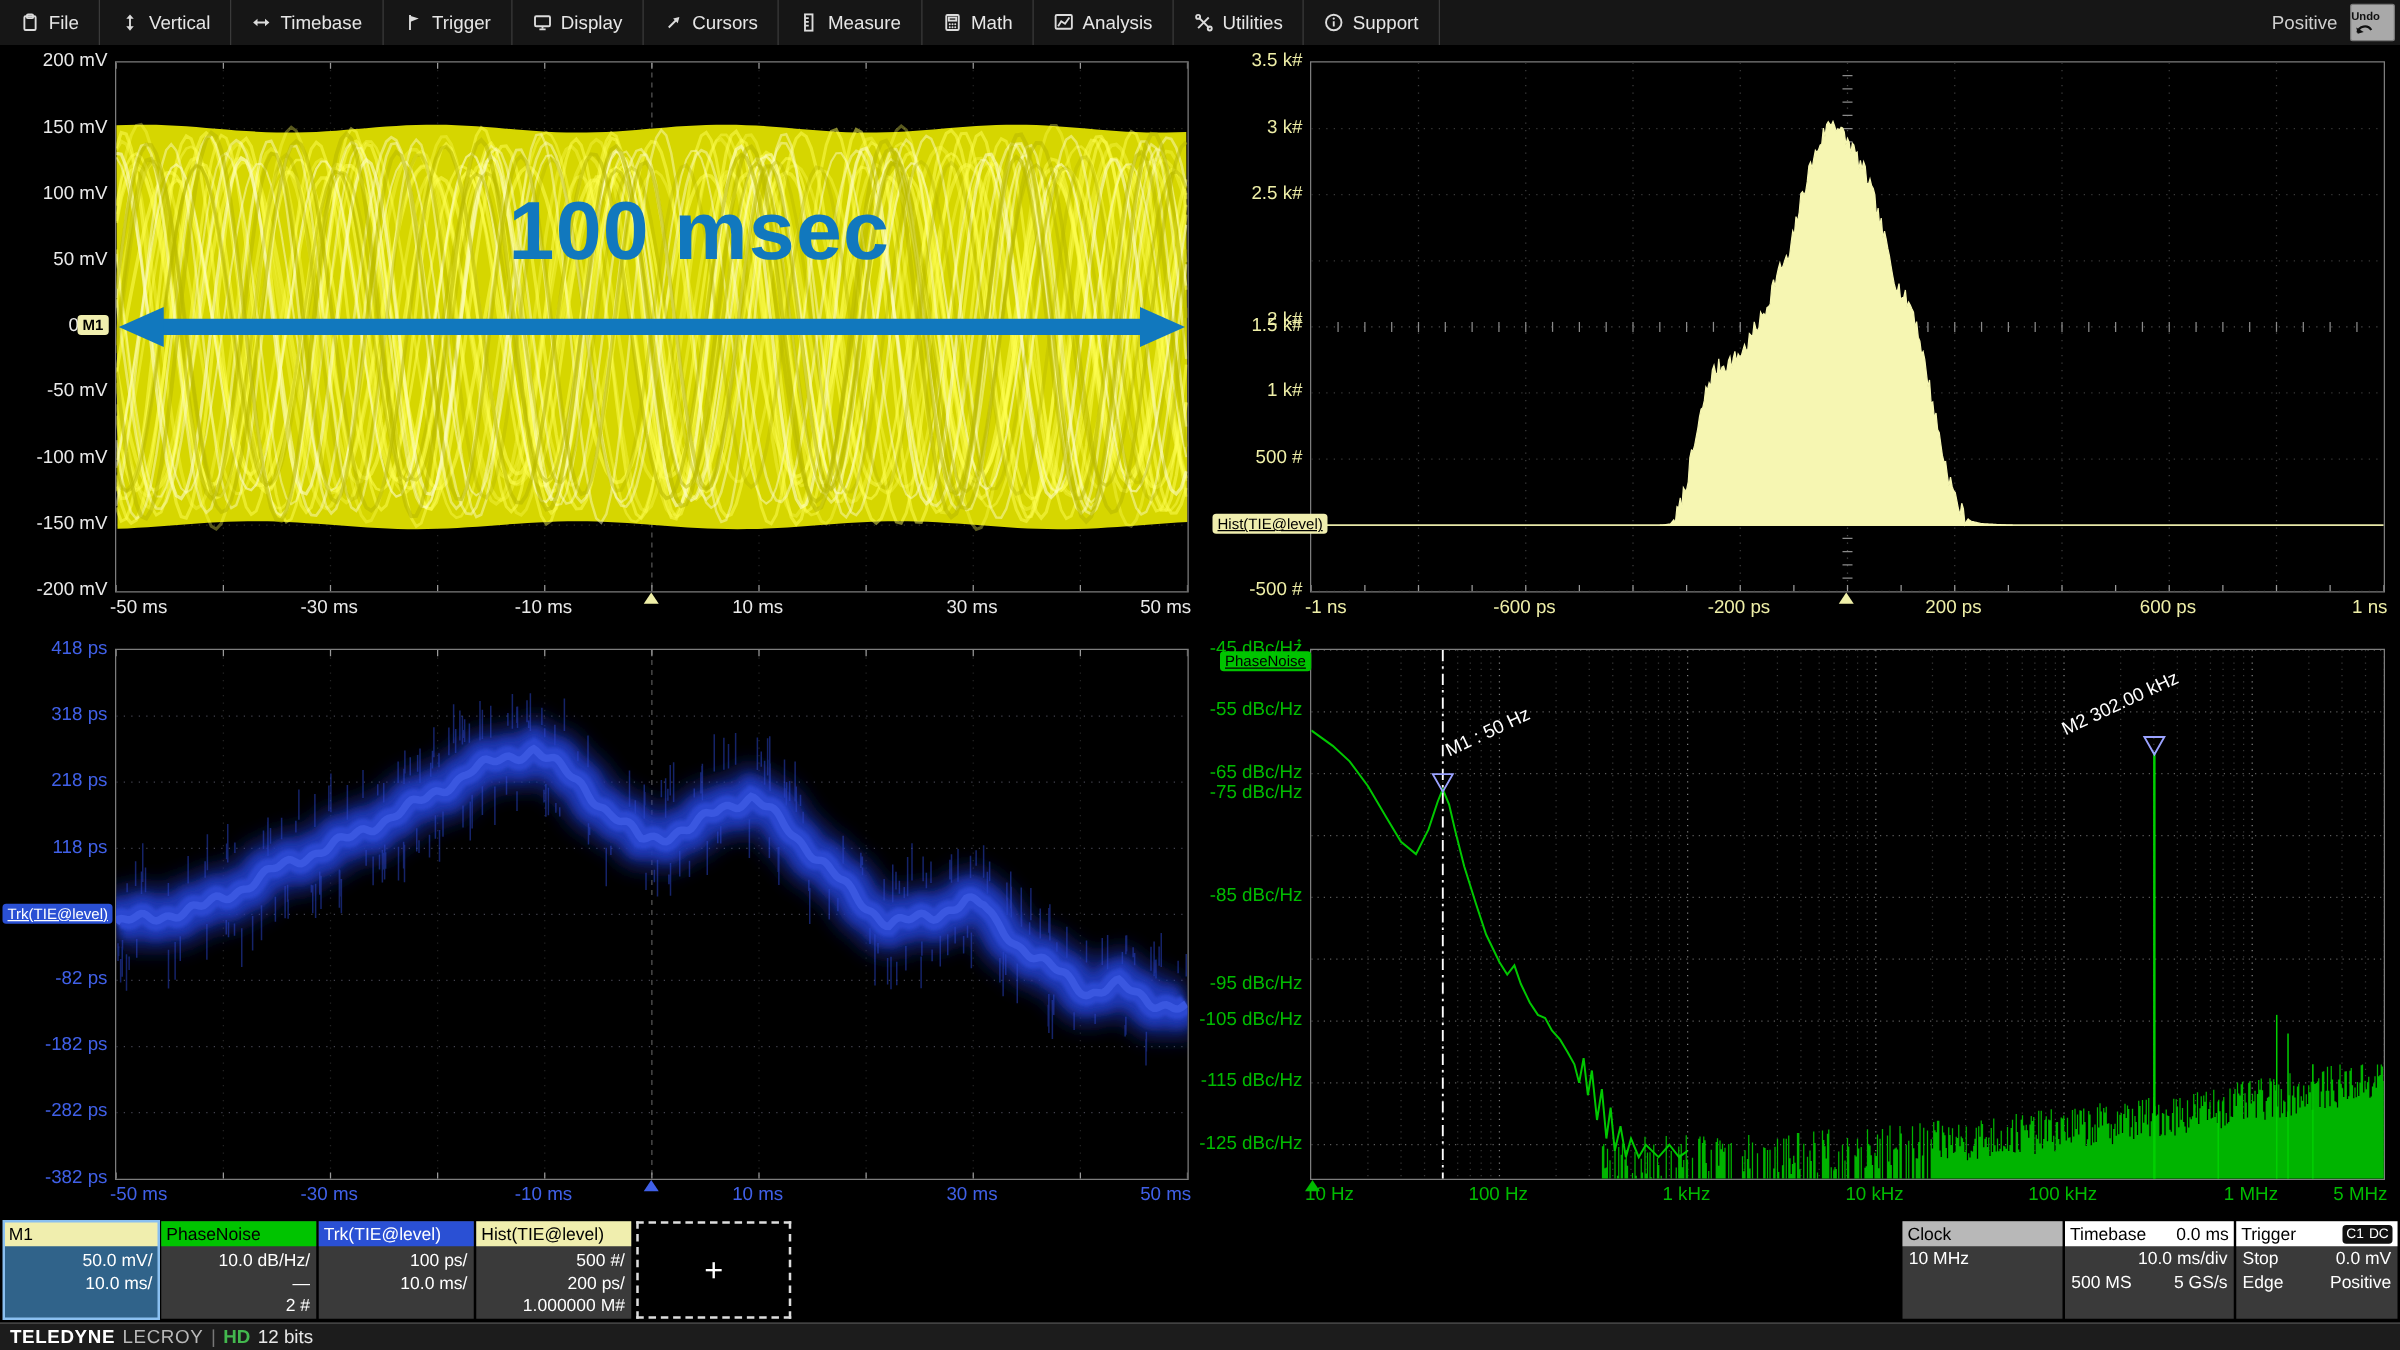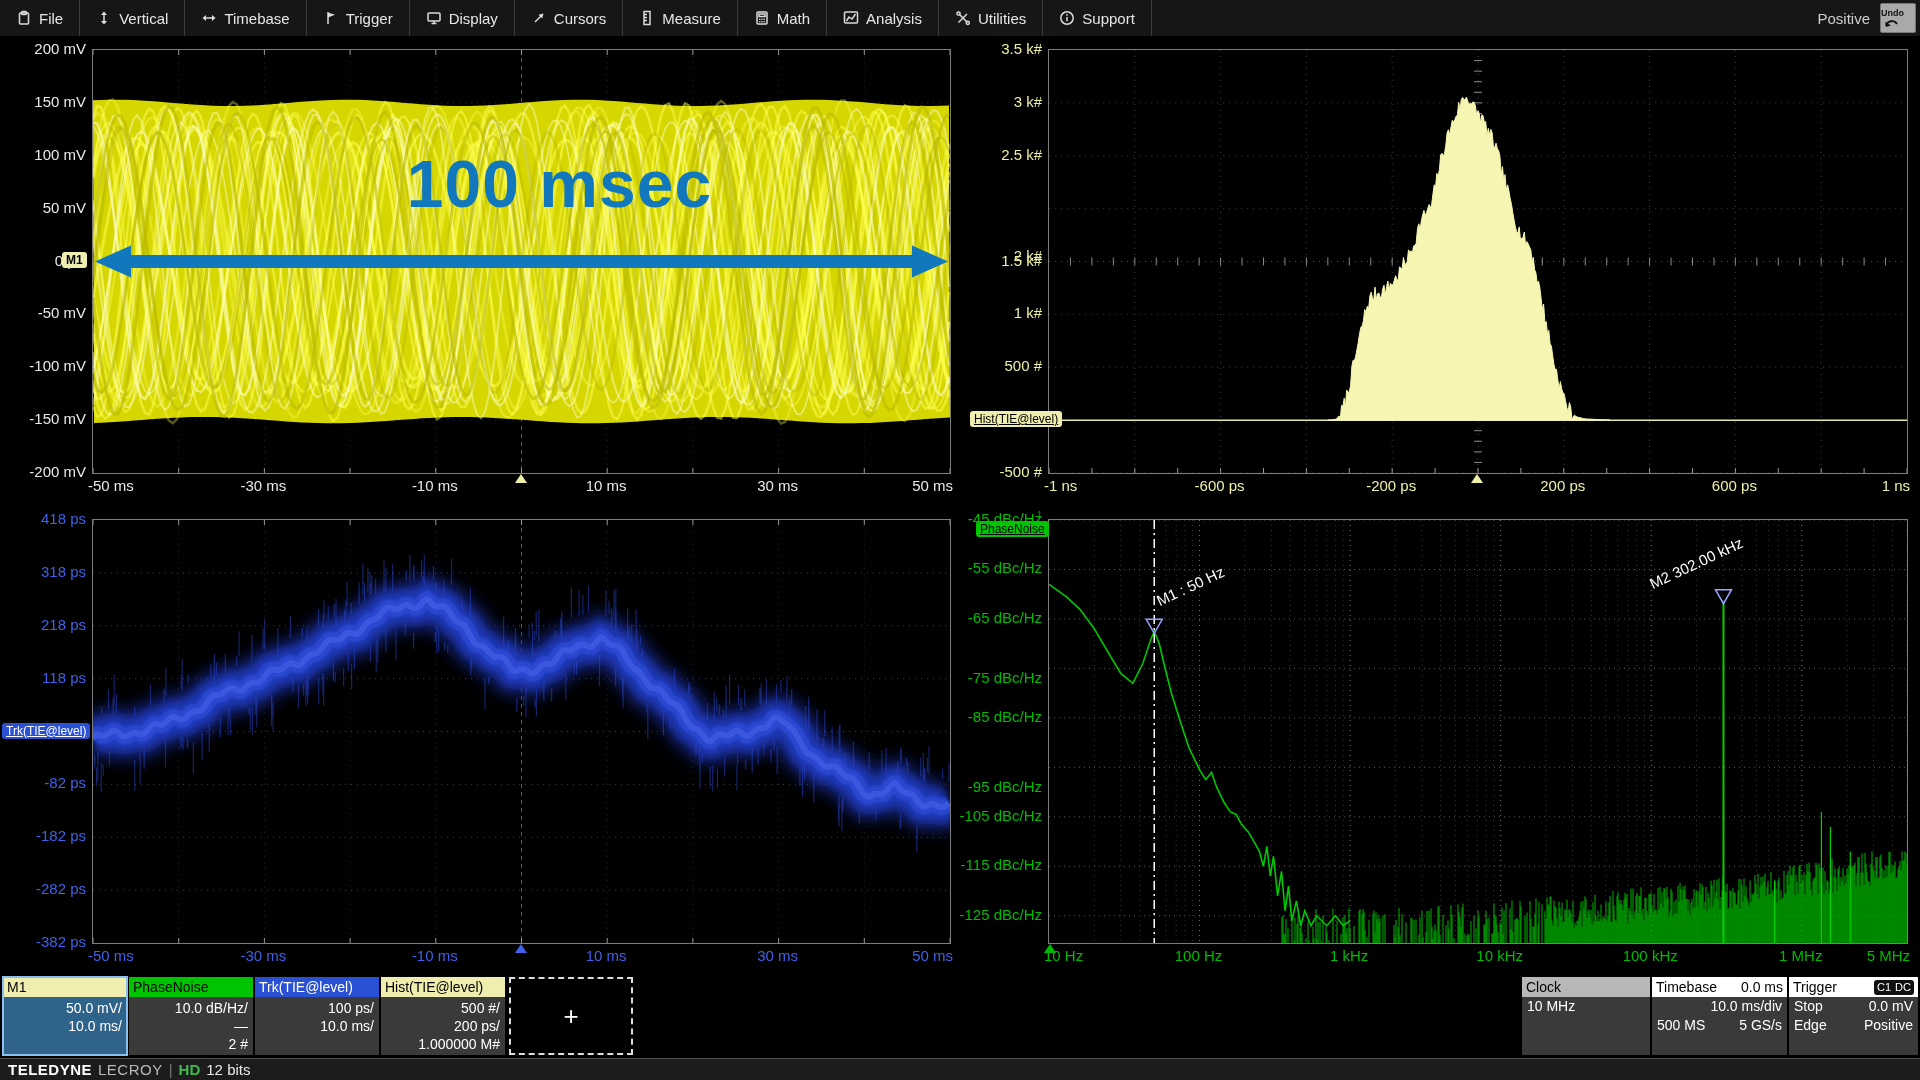--- a/index.html
+++ b/index.html
@@ -627,21 +627,21 @@
         <line x1="781.4227121114599" y1="423" x2="781.4227121114599" y2="306.7368421052632" stroke="#00d000" stroke-width="1.2"></line>
         <line x1="801.2788541451074" y1="423" x2="801.2788541451074" y2="331.4736842105263" stroke="#00d000" stroke-width="1.2"></line>
         <path d="M0.0,64.3 L17.2,76.7 L30.7,89.1 L45.3,108.8 L59.9,133.6 L71.8,153.4 L83.8,163.3 L93.8,143.5 L101.2,121.2 L105.2,111.3 L110.3,123.7 L114.9,143.5 L122.4,173.2 L131.7,202.8 L139.9,227.6 L150.6,249.8 L156.8,259.7 L162.5,252.3 L167.7,267.2 L174.8,282.0 L181.3,291.9 L187.1,294.4 L192.5,304.3 L199.1,311.7 L205.0,321.6 L210.5,331.5 L214.3,346.3 L217.9,326.5 L221.3,356.2 L224.5,336.4 L228.6,376.0 L232.5,351.3 L236.1,390.8 L239.5,366.1 L242.8,400.7 L247.4,380.9 L251.7,405.7 L255.8,390.8 L262.0,405.7 L267.7,395.8 L277.8,405.7 L286.5,395.8 L294.2,405.7 L301.1,400.7" fill="none" stroke="#00c800" stroke-width="1.6"></path>
         <line x1="105.23239519843314" y1="0" x2="105.23239519843314" y2="423" stroke="#fff" stroke-width="1.5" stroke-dasharray="9 4 2 4"></line>
         <path d="M97.23239519843314,99.3157894736842 L113.23239519843314,99.3157894736842 L105.23239519843314,113.3157894736842 Z" fill="none" stroke="#9aa2ff" stroke-width="1.5"></path>
         <path d="M666.4808191888488,69.63157894736842 L682.4808191888488,69.63157894736842 L674.4808191888488,83.63157894736842 Z" fill="none" stroke="#9aa2ff" stroke-width="1.5"></path>
       </svg></div>
     <div class="ticklabel t-pn" style="left: 938px; top: 510px; width: 104px; text-align: right;">-45 dBc/Hz</div>
     <div class="ticklabel t-pn" style="left: 938px; top: 559.474px; width: 104px; text-align: right;">-55 dBc/Hz</div>
     <div class="ticklabel t-pn" style="left: 938px; top: 608.947px; width: 104px; text-align: right;">-65 dBc/Hz</div>
-    <div class="ticklabel t-pn" style="left: 938px; top: 669px; width: 104px; text-align: right;">-75 dBc/Hz</div>
+    <div class="ticklabel t-pn" style="left: 938px; top: 625px; width: 104px; text-align: right;">-75 dBc/Hz</div>
     <div class="ticklabel t-pn" style="left: 938px; top: 707.895px; width: 104px; text-align: right;">-85 dBc/Hz</div>
     <div class="ticklabel t-pn" style="left: 938px; top: 778px; width: 104px; text-align: right;">-95 dBc/Hz</div>
     <div class="ticklabel t-pn" style="left: 938px; top: 806.842px; width: 104px; text-align: right;">-105 dBc/Hz</div>
     <div class="ticklabel t-pn" style="left: 938px; top: 856.316px; width: 104px; text-align: right;">-115 dBc/Hz</div>
     <div class="ticklabel t-pn" style="left: 938px; top: 905.789px; width: 104px; text-align: right;">-125 dBc/Hz</div>
     <div class="ticklabel t-pn" style="left: 1044px; width: 110px; text-align: left; top: 947px;">10 Hz</div>
     <div class="ticklabel t-pn" style="left: 1143.55px; width: 110px; text-align: center; top: 947px;">100 Hz</div>
     <div class="ticklabel t-pn" style="left: 1294.11px; width: 110px; text-align: center; top: 947px;">1 kHz</div>
     <div class="ticklabel t-pn" style="left: 1444.66px; width: 110px; text-align: center; top: 947px;">10 kHz</div>
     <div class="ticklabel t-pn" style="left: 1595.21px; width: 110px; text-align: center; top: 947px;">100 kHz</div>

